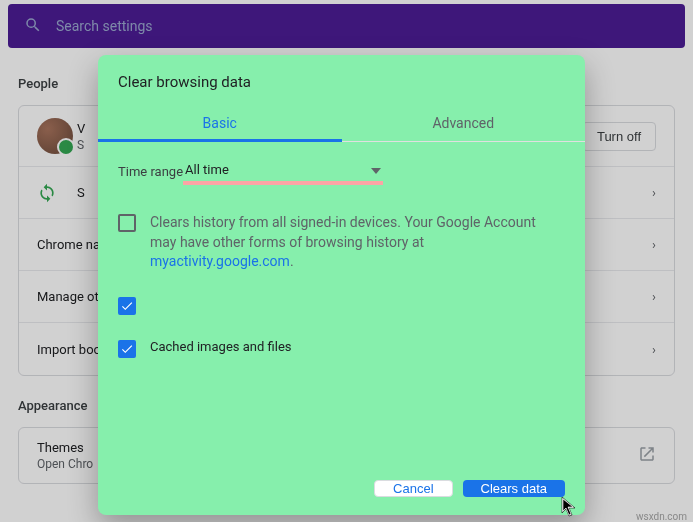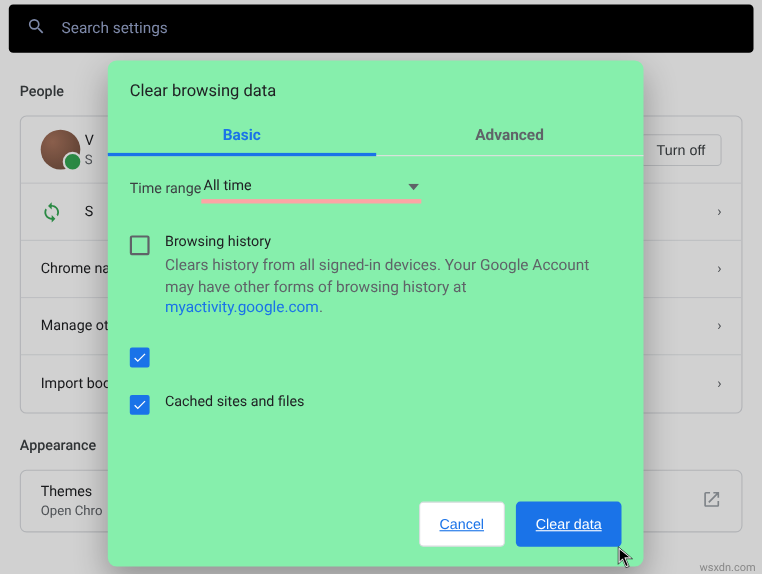--- a/index.html
+++ b/index.html
@@ -7,21 +7,21 @@
       width: 693px;
       height: 522px;
       font-family: Roboto, Arial, sans-serif;
       font-size: 13px;
       color: #202124;
       background: #fff;
       position: relative;
       overflow: hidden;
     }
     .search-bar {
-      background: #000000;
+      background: #4c1d95;
       height: 44px;
       margin: 4px 8px 8px 8px;
       border-radius: 4px;
       display: flex;
       align-items: center;
       padding: 0 16px;
       gap: 14px;
     }
     .search-bar svg { fill: #9aa8cf; }
     .search-bar .placeholder { color: #9aa8cf; font-size: 14px; }
@@ -89,23 +89,22 @@
       color: #202124;
       padding: 18px 20px 12px 20px;
     }
     .tabs {
       display:flex; border-bottom:1px solid #e0e0e0;
     }
     .tab {
       flex:1; text-align:center; padding:12px 0 10px 0;
       font-size:14px; color:#5f6368; cursor:pointer;
       position:relative;
-      font-weight:bold;
-    }
-    .tab.active { color:#1a73e8; font-weight:700; }
+    }
+    .tab.active { color:#1a73e8; font-weight:400; }
     .tab.active::after {
       content:""; position:absolute; left:0; right:0; bottom:-1px;
       height:3px; background:#1a73e8;
     }
     .time-row {
       display:flex; align-items:center; 
       padding: 16px 20px 8px 20px;
     }
     .time-row .lbl { font-size:13px; color:#3c4043; }
     .time-select {
@@ -133,23 +132,22 @@
     .cb.checked { background:#1a73e8; border-color:#1a73e8; }
     .cb.checked svg { fill:#fff; }
     .opt-title { font-size:13px; color:#202124; margin-bottom:4px; }
     .opt-desc { font-size:14px; color:#5f6368; line-height:1.4; }
     .opt-desc a { color:#1a73e8; text-decoration:none; }
     .dialog-actions {
       display:flex; justify-content:flex-end; gap:10px;
       padding: 10px 20px 18px 20px;
     }
     .btn {
-      padding:12px 18px; border-radius:4px; font-size:13px; cursor:pointer;
+      padding:0 18px; border-radius:4px; font-size:13px; cursor:pointer;
       border:none;
-      text-decoration:underline;
     }
     .btn.cancel {
       background:#fff; color:#1a73e8; border:1px solid #dadce0;
     }
     .btn.primary {
       background:#1a73e8; color:#fff; font-weight:500;
     }
     .cursor {
       position:absolute; left:560px; top:495px;
       pointer-events:none;
@@ -257,21 +255,20 @@
           </svg>
       </span>
     </div>
   </div>
 
   <div class="options">
 
     <div class="opt">
       <div class="cb"></div>
       <div>
-        <div class="opt-title">Browsing history</div>
         <div class="opt-desc">
           <span>Clears history from all signed-in devices. Your Google Account may have other forms of browsing history at </span><a href="#">myactivity.google.com</a><span>.</span>
         </div>
       </div>
     </div>
 
     <div class="opt">
       <div class="cb checked">
         <svg width="14" height="14" viewBox="0 0 24 24">
             <path d="M9 16.17L4.83 12 3.41 13.41 9 19 21 7l-1.41-1.41z"></path>
@@ -279,29 +276,29 @@
       </div>
     </div>
 
     <div class="opt">
       <div class="cb checked">
         <svg width="14" height="14" viewBox="0 0 24 24">
             <path d="M9 16.17L4.83 12 3.41 13.41 9 19 21 7l-1.41-1.41z"></path>
           </svg>
       </div>
       <div>
-        <div class="opt-title">Cached sites and files</div>
+        <div class="opt-title">Cached images and files</div>
       </div>
     </div>
 
   </div>
 
   <div class="dialog-actions">
     <button class="btn cancel">Cancel</button>
-    <button class="btn primary">Clear data</button>
+    <button class="btn primary">Clears data</button>
   </div>
 </div>
 
 <div class="cursor">
   <svg width="20" height="24" viewBox="0 0 20 24">
     <path d="M2 2 L2 18 L6 14 L9 21 L12 20 L9 13 L15 13 Z" fill="#fff" stroke="#000"></path>
     <path d="M3 4 L3 16 L6 13 L9 20 L11 19 L8 12 L13 12 Z" fill="#000"></path>
   </svg>
 </div>
 

